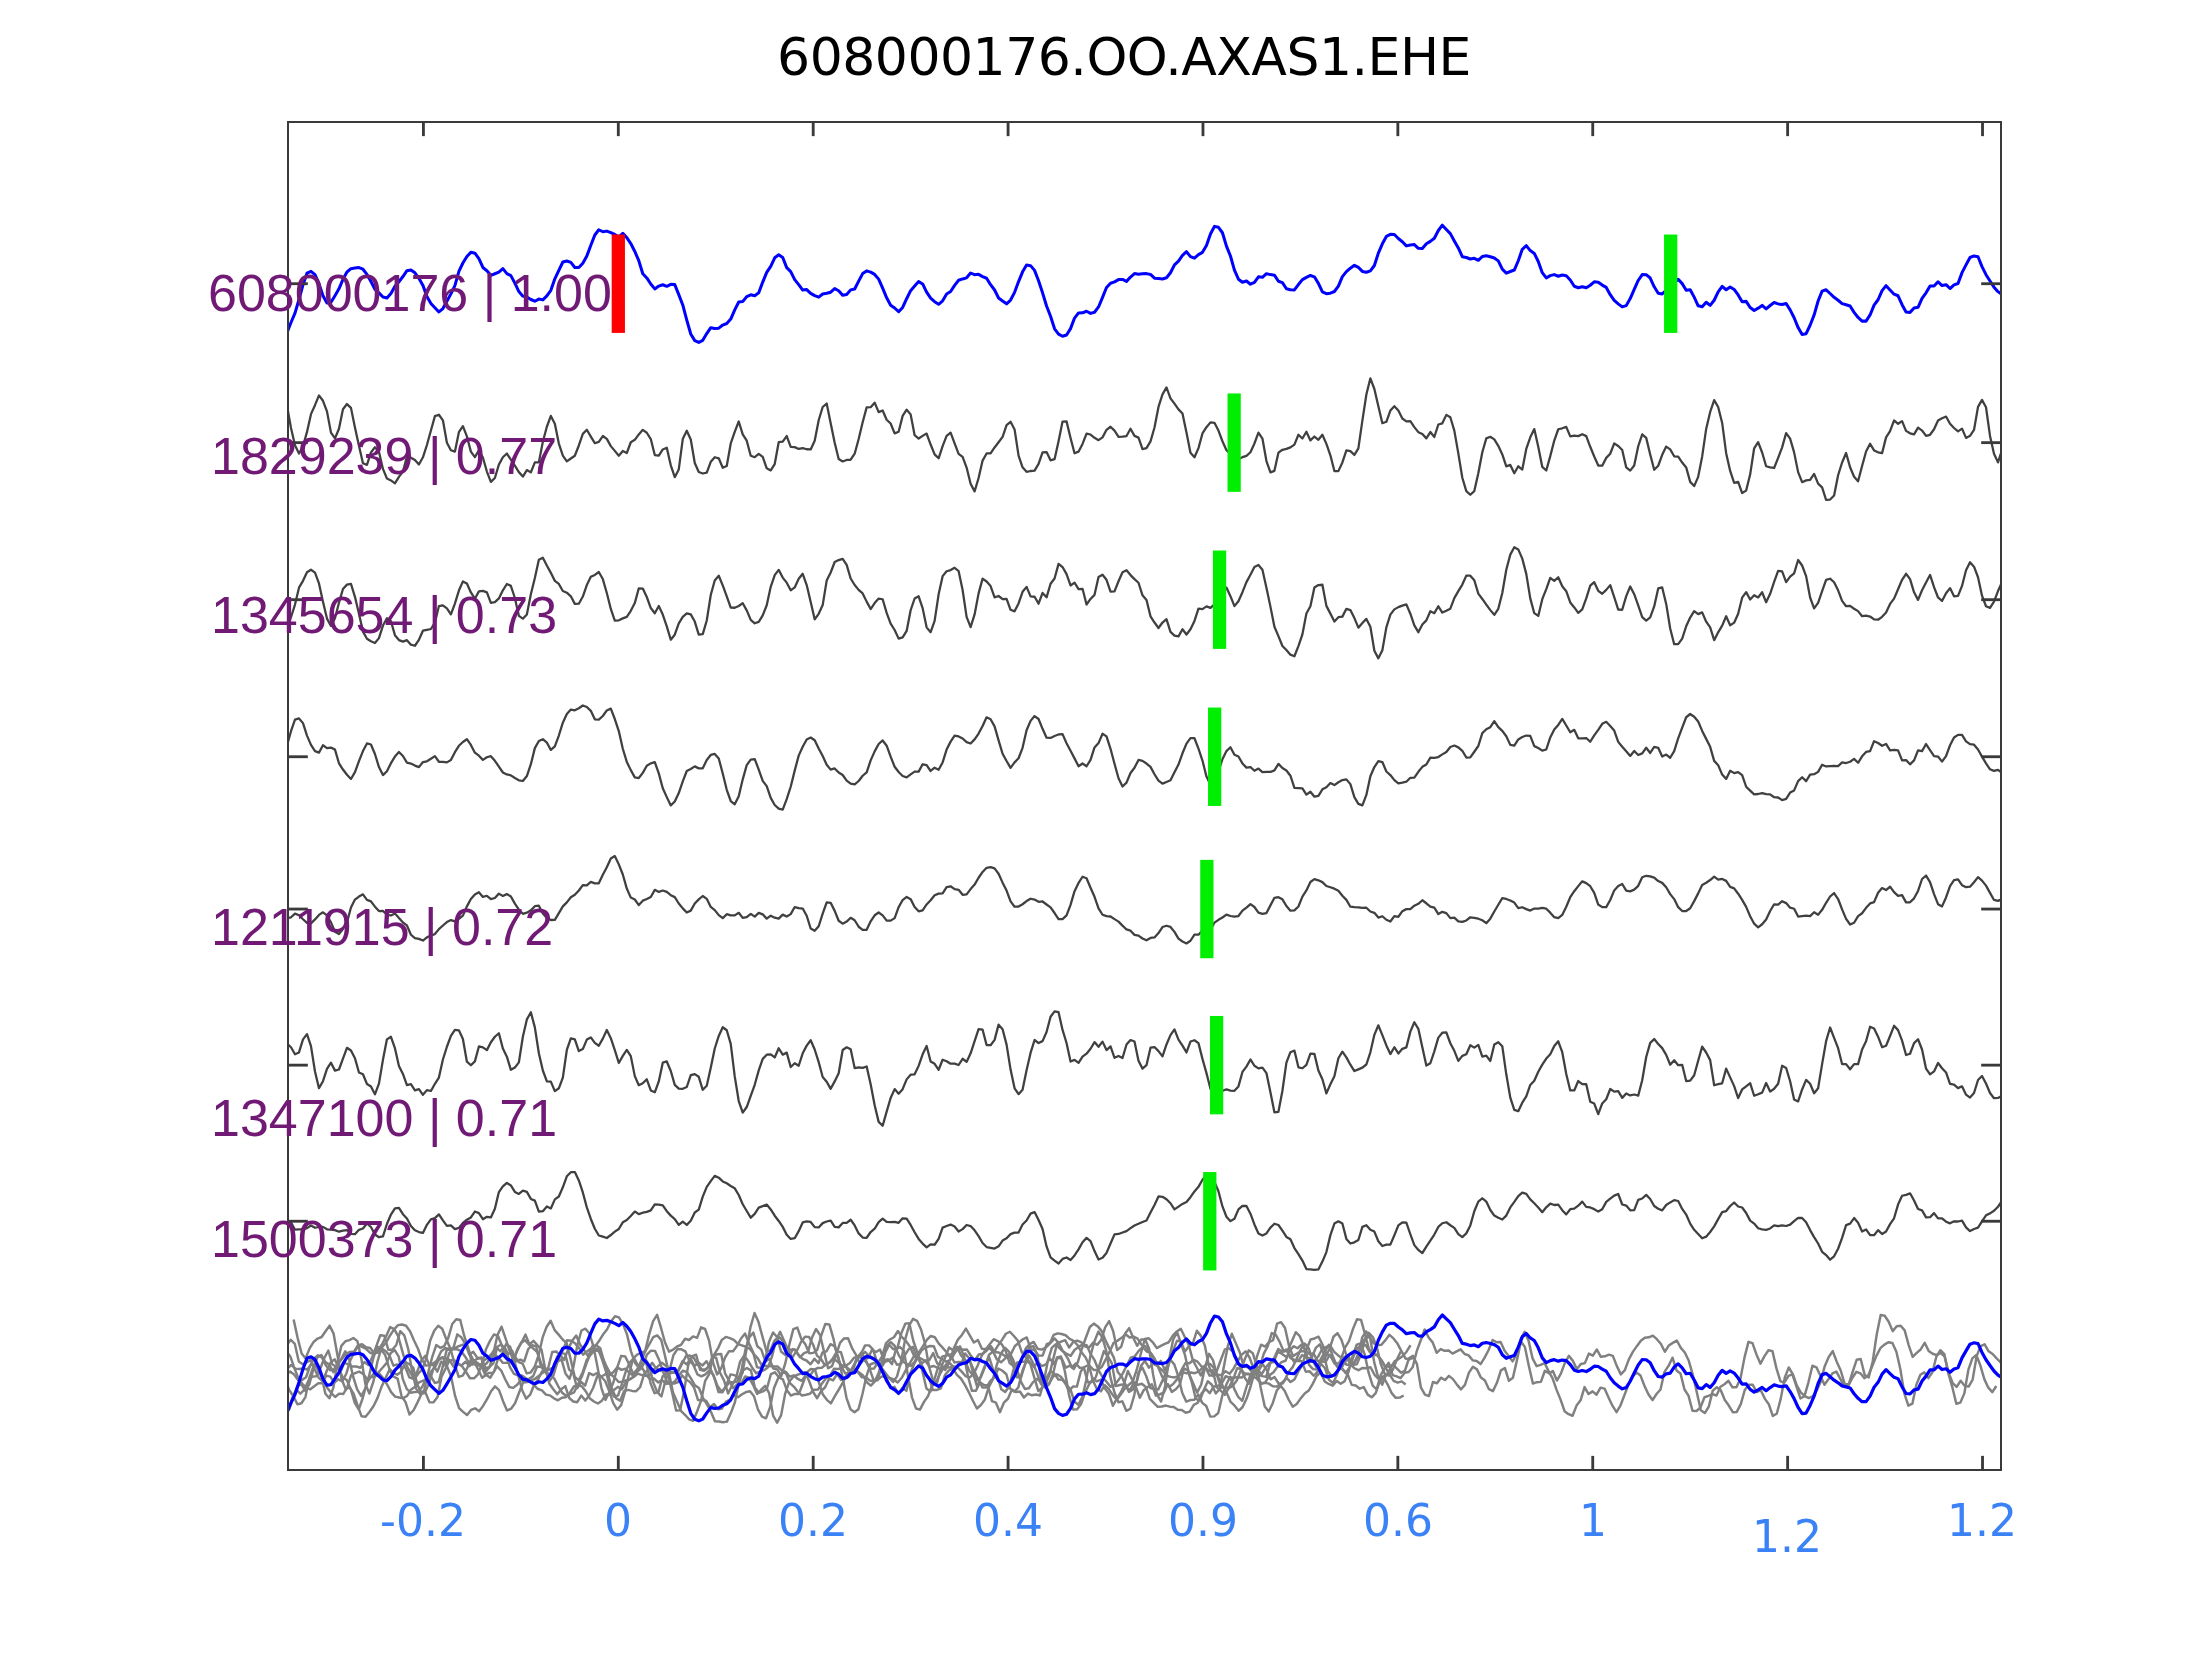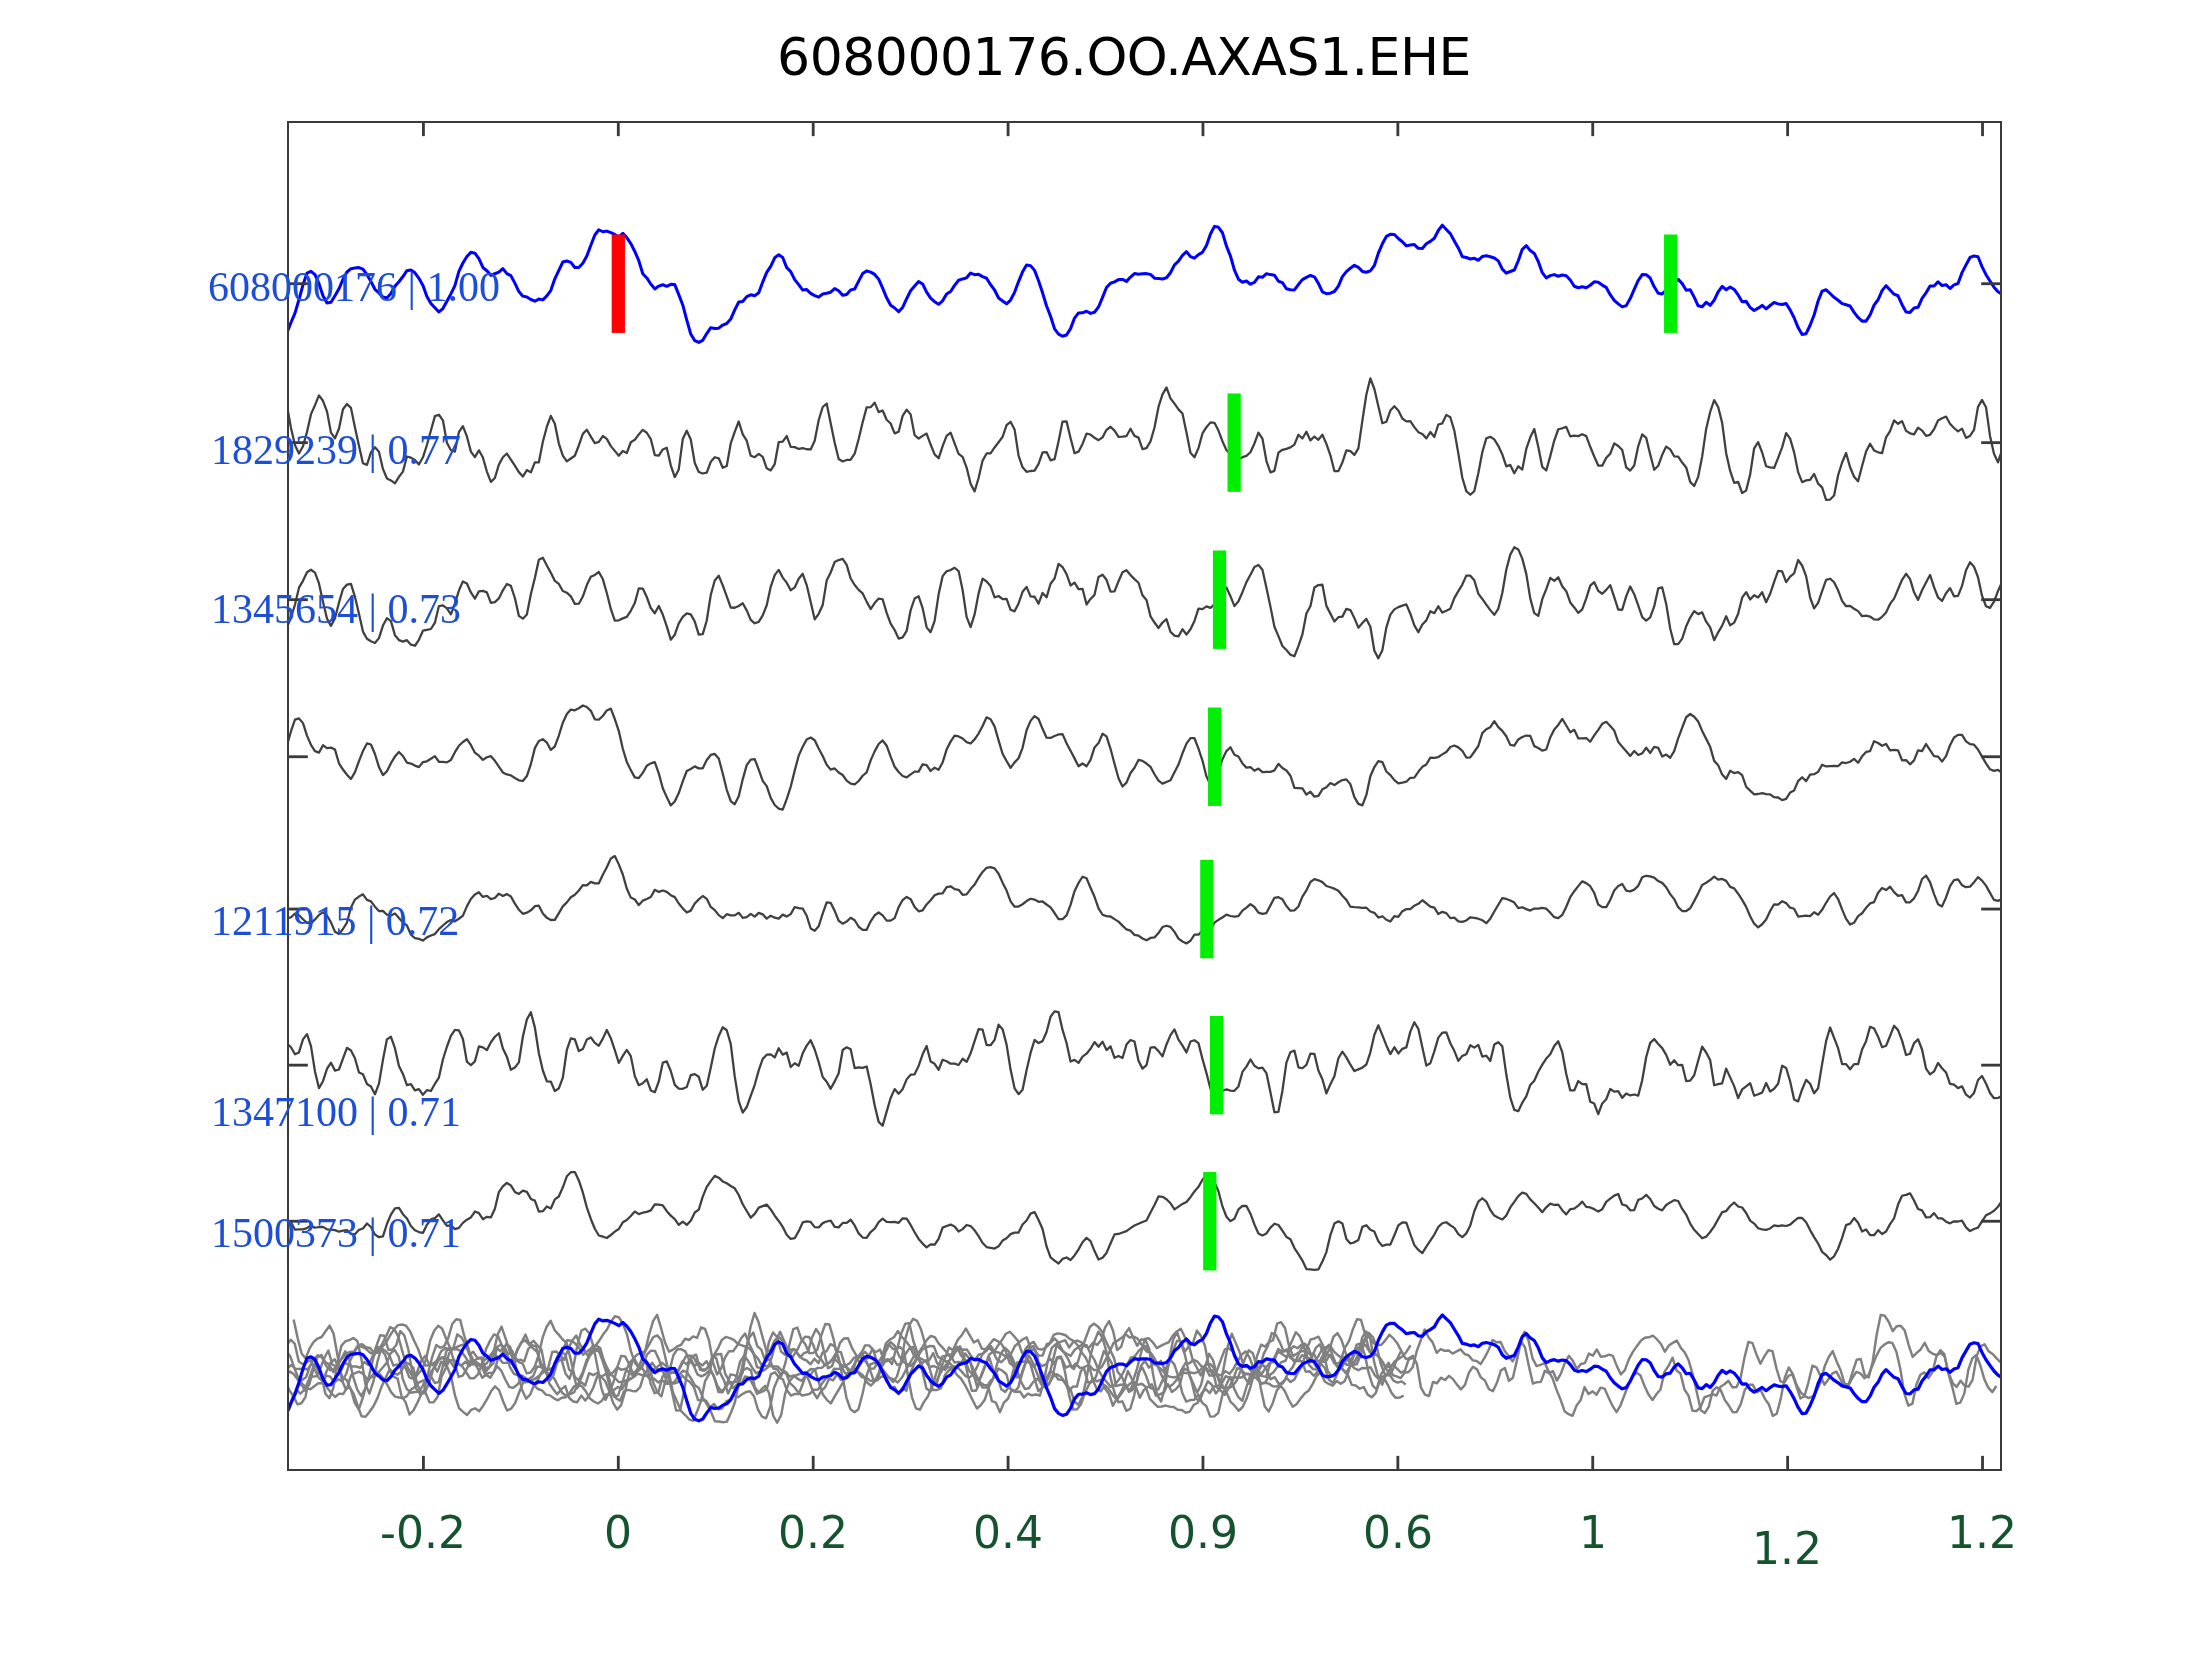--- a/index.html
+++ b/index.html
@@ -49,38 +49,38 @@
   #plot-svg {
     position: absolute;
     left: 0;
     top: 0;
     width: 1715px;
     height: 1350px;
     display: block;
   }
   .trace-label {
     position: absolute;
-    font-size: 42px;
-    color: #1d4ed8;
-    font-family: Liberation Serif, serif;
+    font-size: 52px;
+    color: #701a75;
+    font-family: Liberation Sans, sans-serif;
     white-space: nowrap;
   }
   #x-axis-ticks {
     position: absolute;
     left: 287px;
     top: 1491px;
     width: 1715px;
     height: 76px;
   }
   .x-tick-label {
     position: absolute;
-    top: 16px;
+    top: 4px;
     transform: translateX(-50%);
     font-size: 44px;
-    color: #14532d;
+    color: #3b82f6;
     font-family: "DejaVu Sans", sans-serif;
     white-space: nowrap;
   }
 </style>
 </head>
 <body>
 
 <div id="page">
 
   <div id="chart-title">608000176.OO.AXAS1.EHE</div>

